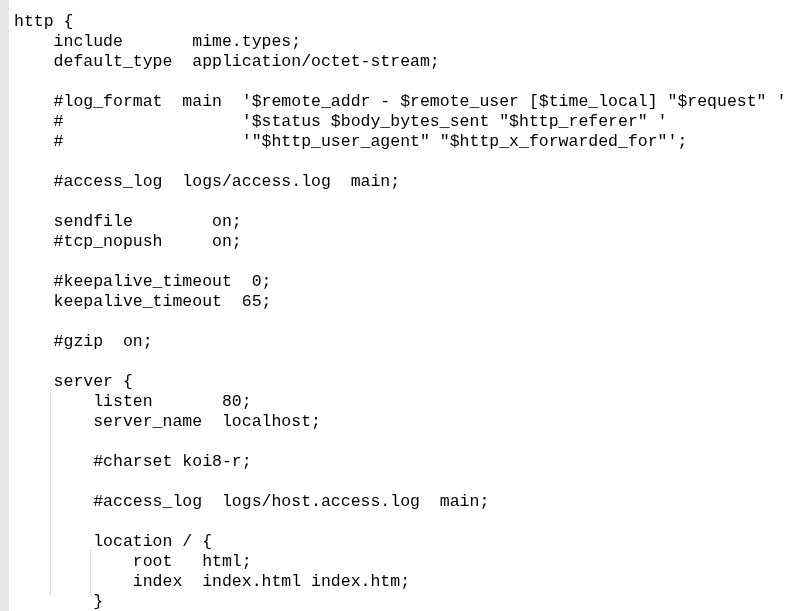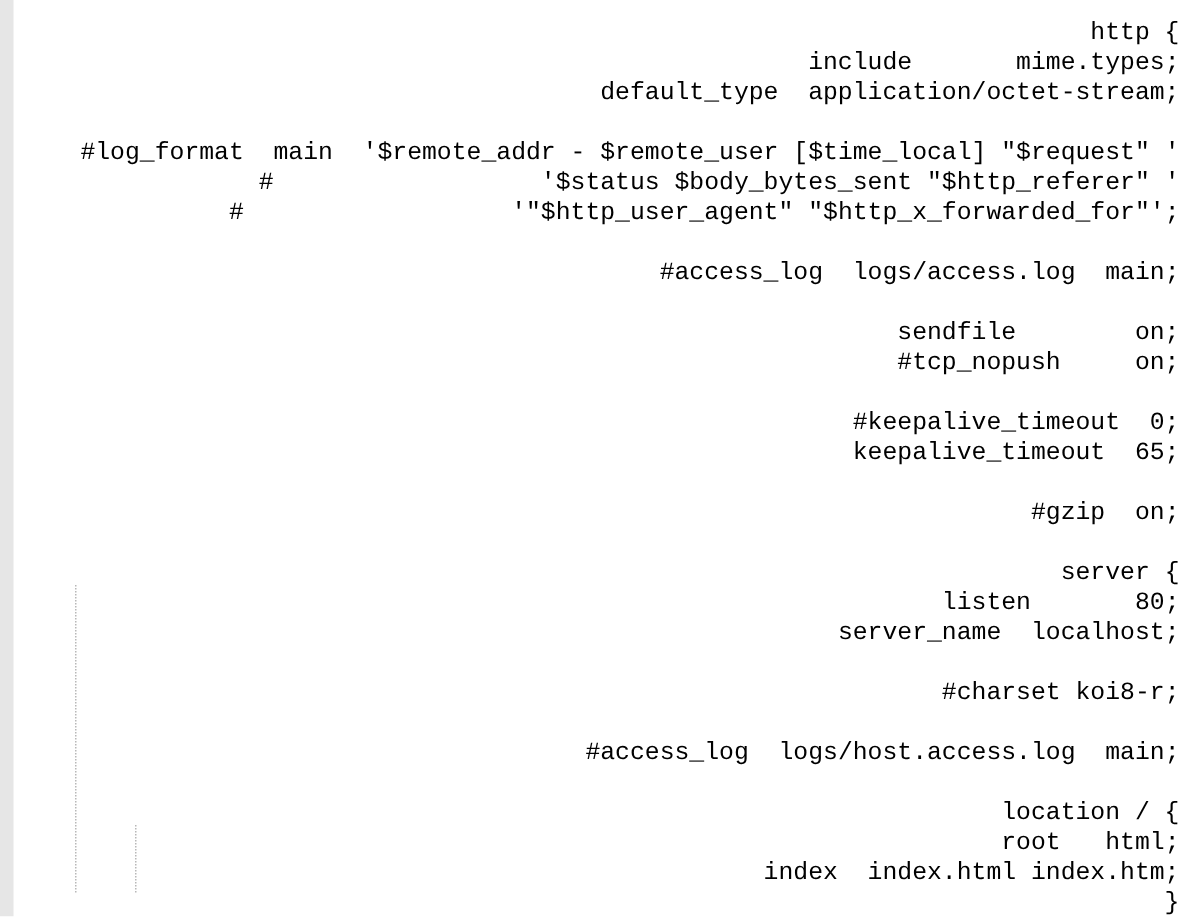--- a/index.html
+++ b/index.html
@@ -47,21 +47,20 @@
     top: 0;
     margin: 4px;
     padding: 0;
     font-family: "Liberation Mono", "DejaVu Sans Mono", monospace;
     font-size: 16.5px;
     line-height: 20px;
     letter-spacing: 0px;
     color: #000000;
     white-space: pre;
     tab-size: 4;
-    text-align: right;
   }
   #code .line {
     display: block;
     height: 20px;
     white-space: pre;
   }
 </style>
 </head>
 <body>
 

